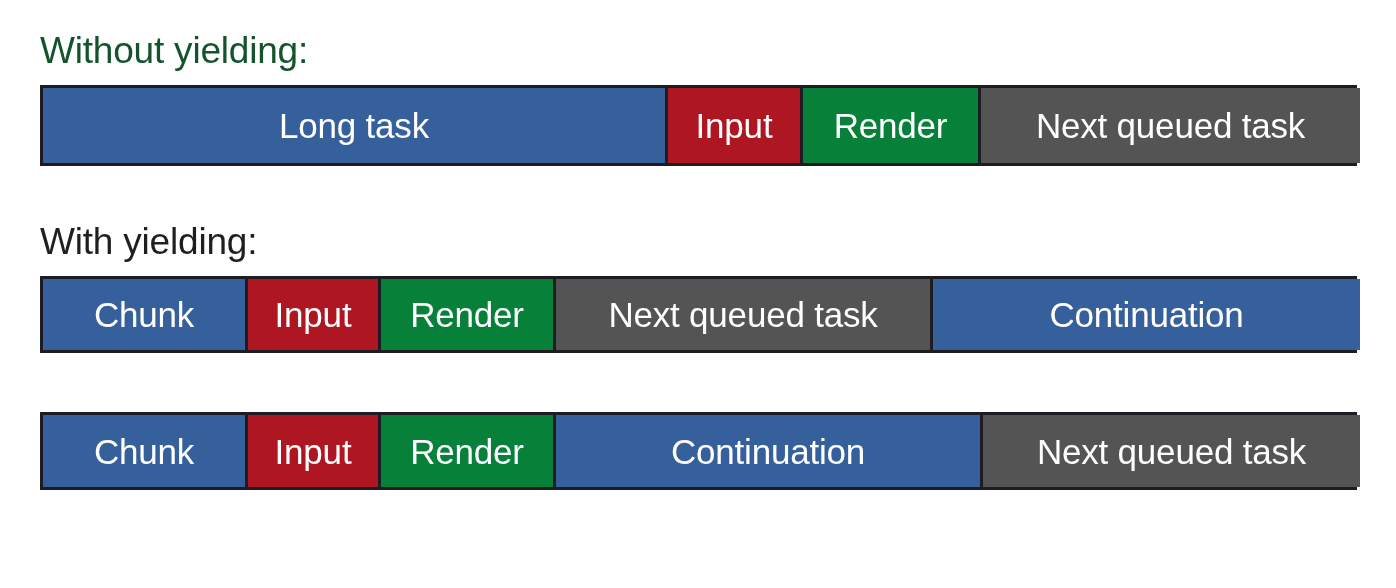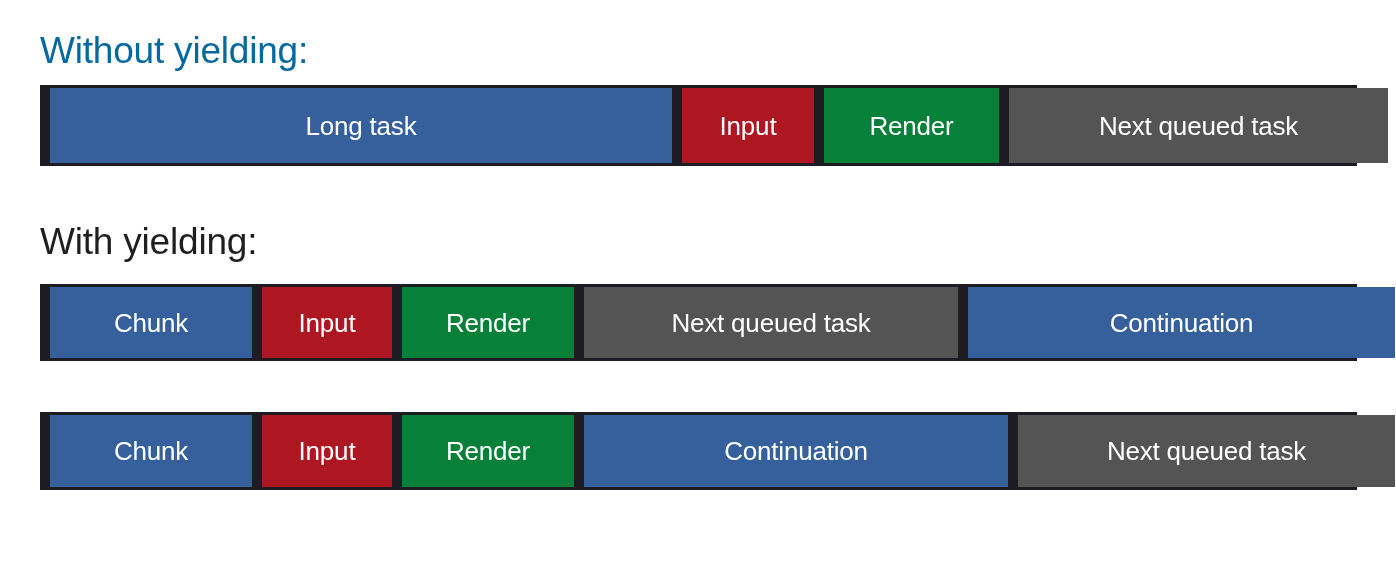--- a/index.html
+++ b/index.html
@@ -38,50 +38,49 @@
     border: 3px solid #1c1c22;
     box-sizing: border-box;
     background: #1c1c22;
   }
   .seg {
     display: flex;
     align-items: center;
     justify-content: center;
     box-sizing: border-box;
     color: #ffffff;
-    font-size: 26px;
+    font-size: 35px;
     line-height: 1;
     letter-spacing: -0.2px;
     white-space: nowrap;
     overflow: hidden;
     border-right: 3px solid #1c1c22;
-    margin-left: 7px;
   }
   .seg:last-child { border-right: none; }
 
   
   #row-1 { top: 32px; }
   #row-2 { top: 223px; }
   #row-3 { top: 412px; }
 
   #row-1 .timeline { height: 81px; }
   #row-2 .timeline { height: 77px; }
   #row-3 .timeline { height: 78px; }
 
   .row-label { margin-bottom: 16px; }
-  #row-2 .row-label { margin-bottom: 24px; }
+  #row-2 .row-label { margin-bottom: 16px; }
   #row-3 .row-label { margin-bottom: 17px; }
 </style>
 </head>
 <body style="background: rgb(255, 255, 255);">
 
 <div id="canvas">
 
   <div class="row" id="row-1">
-    <div class="row-label" style="color: #0369a1;">Without yielding:</div>
+    <div class="row-label" style="color: #14532d;">Without yielding:</div>
     <div class="timeline" style="border-color: rgb(28, 28, 34); background: rgb(28, 28, 34);">
       <div class="seg" style="flex: 0 0 625px; width: 625px; background: rgb(54, 96, 156); color: rgb(255, 255, 255); border-right-color: rgb(28, 28, 34);">Long task</div>
       <div class="seg" style="flex: 0 0 135px; width: 135px; background: rgb(174, 22, 34); color: rgb(255, 255, 255); border-right-color: rgb(28, 28, 34);">Input</div>
       <div class="seg" style="flex: 0 0 178px; width: 178px; background: rgb(7, 128, 58); color: rgb(255, 255, 255); border-right-color: rgb(28, 28, 34);">Render</div>
       <div class="seg" style="flex: 0 0 379px; width: 379px; background: rgb(84, 84, 84); color: rgb(255, 255, 255); border-right-color: rgb(28, 28, 34);">Next queued task</div>
     </div>
   </div>
 
   <div class="row" id="row-2">
     <div class="row-label" style="color: rgb(31, 31, 31);">With yielding:</div>

